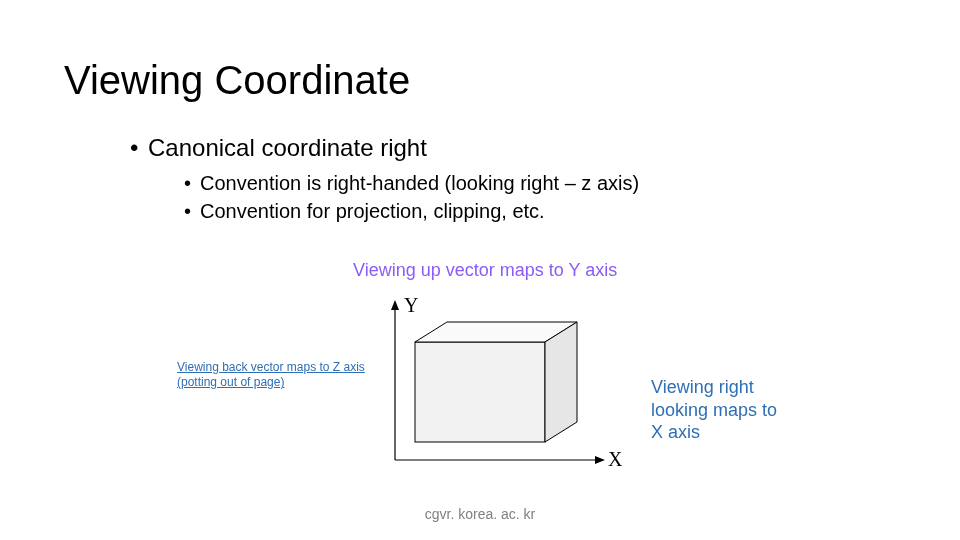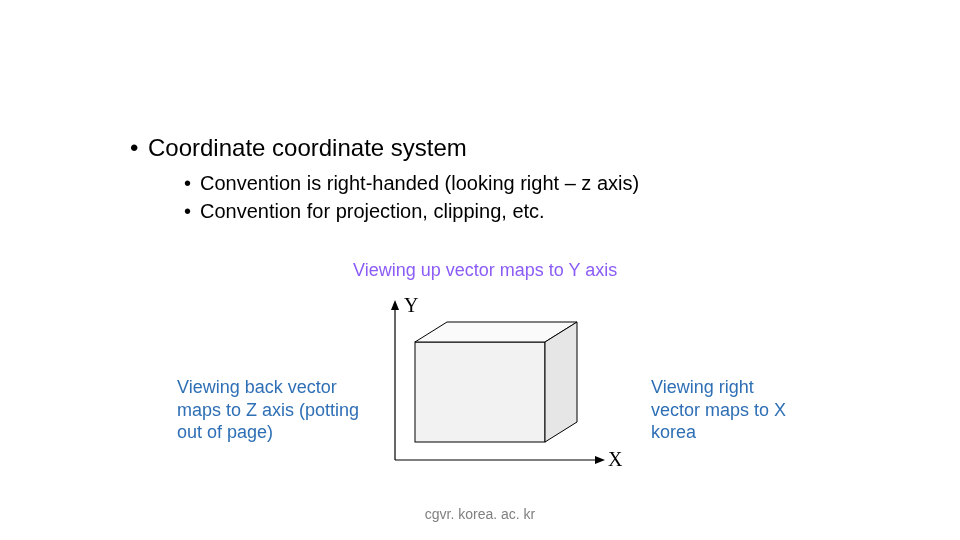--- a/index.html
+++ b/index.html
@@ -7,34 +7,35 @@
   .slide { position: relative; width: 960px; height: 540px; }
   .title { position: absolute; left: 64px; top: 58px; font-size: 40px; font-weight: 400; }
   .b1 { position: absolute; left: 148px; top: 134px; font-size: 24px; }
   .b1 .dot { position: absolute; left: -18px; top: 0; }
   .b2a { position: absolute; left: 200px; top: 172px; font-size: 20px; }
   .b2b { position: absolute; left: 200px; top: 200px; font-size: 20px; }
   .b2a .dot, .b2b .dot { position: absolute; left: -16px; top: 0; }
   .ann-top { position: absolute; left: 353px; top: 260px; font-size: 18px; color: #8b5cf6; }
   .y-label { position: absolute; left: 404px; top: 294px; font-size: 20px; font-family: "Times New Roman", serif; }
   .x-label { position: absolute; left: 608px; top: 448px; font-size: 20px; font-family: "Times New Roman", serif; }
-  .ann-left { position: absolute; left: 177px; top: 376px; width: 190px; font-size: 18px; color: #2e6fb5; line-height: 1.25; }
+  .ann-left { position: absolute; left: 177px; top: 360px; width: 190px; font-size: 12px; color: #2e6fb5; line-height: 1.25; text-decoration: underline; }
   .ann-right { position: absolute; left: 651px; top: 376px; width: 140px; font-size: 18px; color: #2e6fb5; line-height: 1.25; }
   .footer { position: absolute; left: 0; right: 0; bottom: 18px; text-align: center; font-size: 14px; color: #808080; }
   .diagram { position: absolute; left: 385px; top: 300px; width: 230px; height: 170px; }
 </style>
 </head>
 <body>
 
 <div class="slide">
 
+  <div class="title">Viewing Coordinate</div>
 
   <div class="b1">
     <span class="dot">•</span>
-    <span>Coordinate coordinate system</span>
+    <span>Canonical coordinate right</span>
   </div>
 
   <div class="b2a">
     <span class="dot">•</span>
     <span>Convention is right-handed (looking right – z axis)</span>
   </div>
 
   <div class="b2b">
     <span class="dot">•</span>
     <span>Convention for projection, clipping, etc.</span>
@@ -54,17 +55,17 @@
     <rect x="30" y="42" width="130" height="100" fill="#f2f2f2" stroke="#000" stroke-width="1"></rect>
 
     <polygon points="30,42 62,22 192,22 160,42" fill="#fafafa" stroke="#000" stroke-width="1"></polygon>
 
     <polygon points="160,42 192,22 192,122 160,142" fill="#e6e6e6" stroke="#000" stroke-width="1"></polygon>
   </svg>
 
   <div class="x-label">X</div>
 
   <div class="ann-left">Viewing back vector maps to Z axis (potting out of page)</div>
-  <div class="ann-right">Viewing right vector maps to X korea</div>
+  <div class="ann-right">Viewing right looking maps to X axis</div>
 
   <div class="footer">cgvr. korea. ac. kr</div>
 
 </div>
 
 </body></html>

